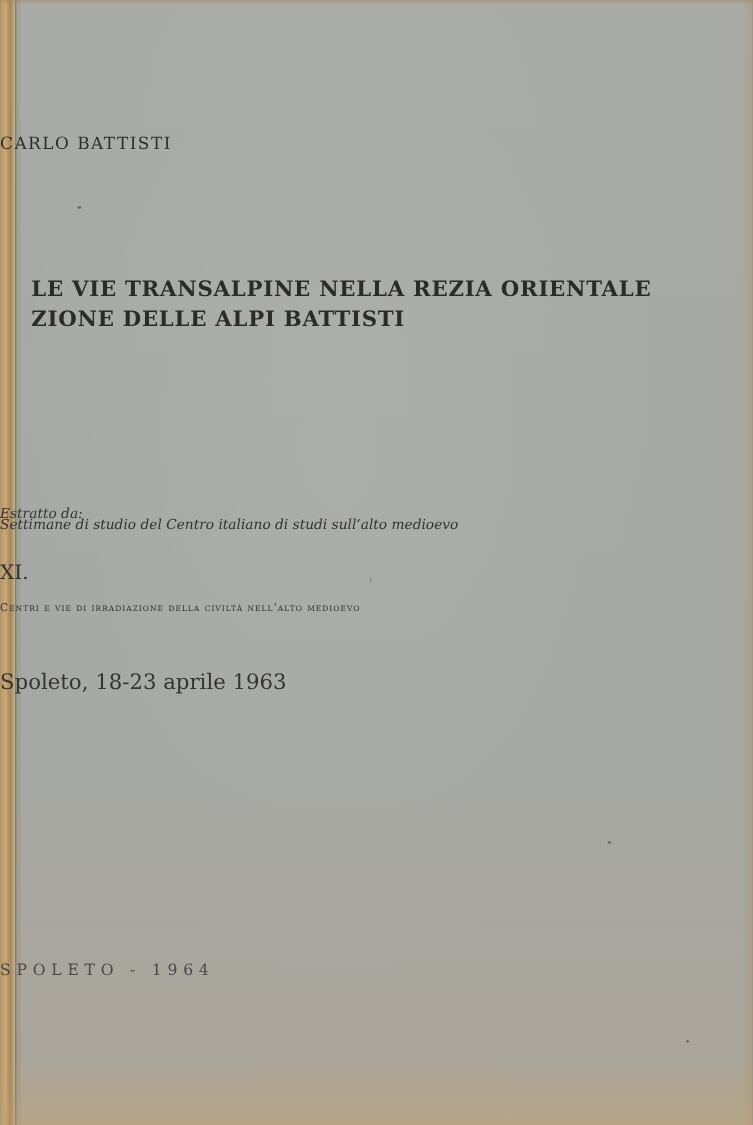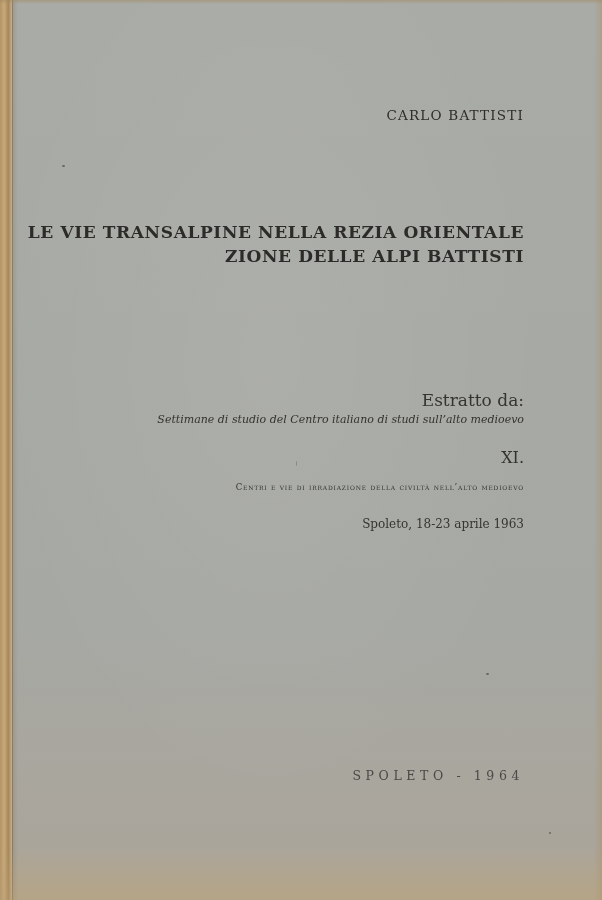--- a/index.html
+++ b/index.html
@@ -55,63 +55,65 @@
       position: absolute;
       width: 3px; height: 2px;
       border-radius: 50%;
       background: #4a4846;
       opacity: 0.7;
     }
     .center {
       position: absolute;
       left: 0;
       width: 524px;
-      text-align: right;
+      text-align: left;
     }
     .author {
       top: 107px;
       font-size: 13.5px;
       letter-spacing: 1.2px;
       color: #2e2d2b;
     }
     .title {
       top: 220px;
       font-size: 17px;
       font-weight: bold;
       line-height: 24px;
       letter-spacing: 0.6px;
       color: #2c2b29;
+      padding-left: 25px;
     }
     .title .line { display: block; }
     .extract-label {
-      top: 390px;
-      font-size: 17px;
+      top: 404px;
+      font-size: 11px;
       color: #353432;
+      font-style: italic;
     }
     .series {
       top: 413px;
       font-size: 11px;
       font-style: italic;
       color: #333230;
     }
     .volume {
       top: 448px;
       font-size: 16px;
       color: #333230;
     }
     .conference {
       top: 482px;
       font-size: 8.5px;
       font-variant: small-caps;
       letter-spacing: 0.8px;
       color: #333230;
     }
     .conf-date {
-      top: 517px;
-      font-size: 12px;
+      top: 536px;
+      font-size: 17px;
       color: #353432;
     }
     .imprint {
       top: 756px;
       font-size: 12.5px;
       letter-spacing: 4.6px;
       color: #4a4947;
       margin-top: 12px;
     }
   </style>

